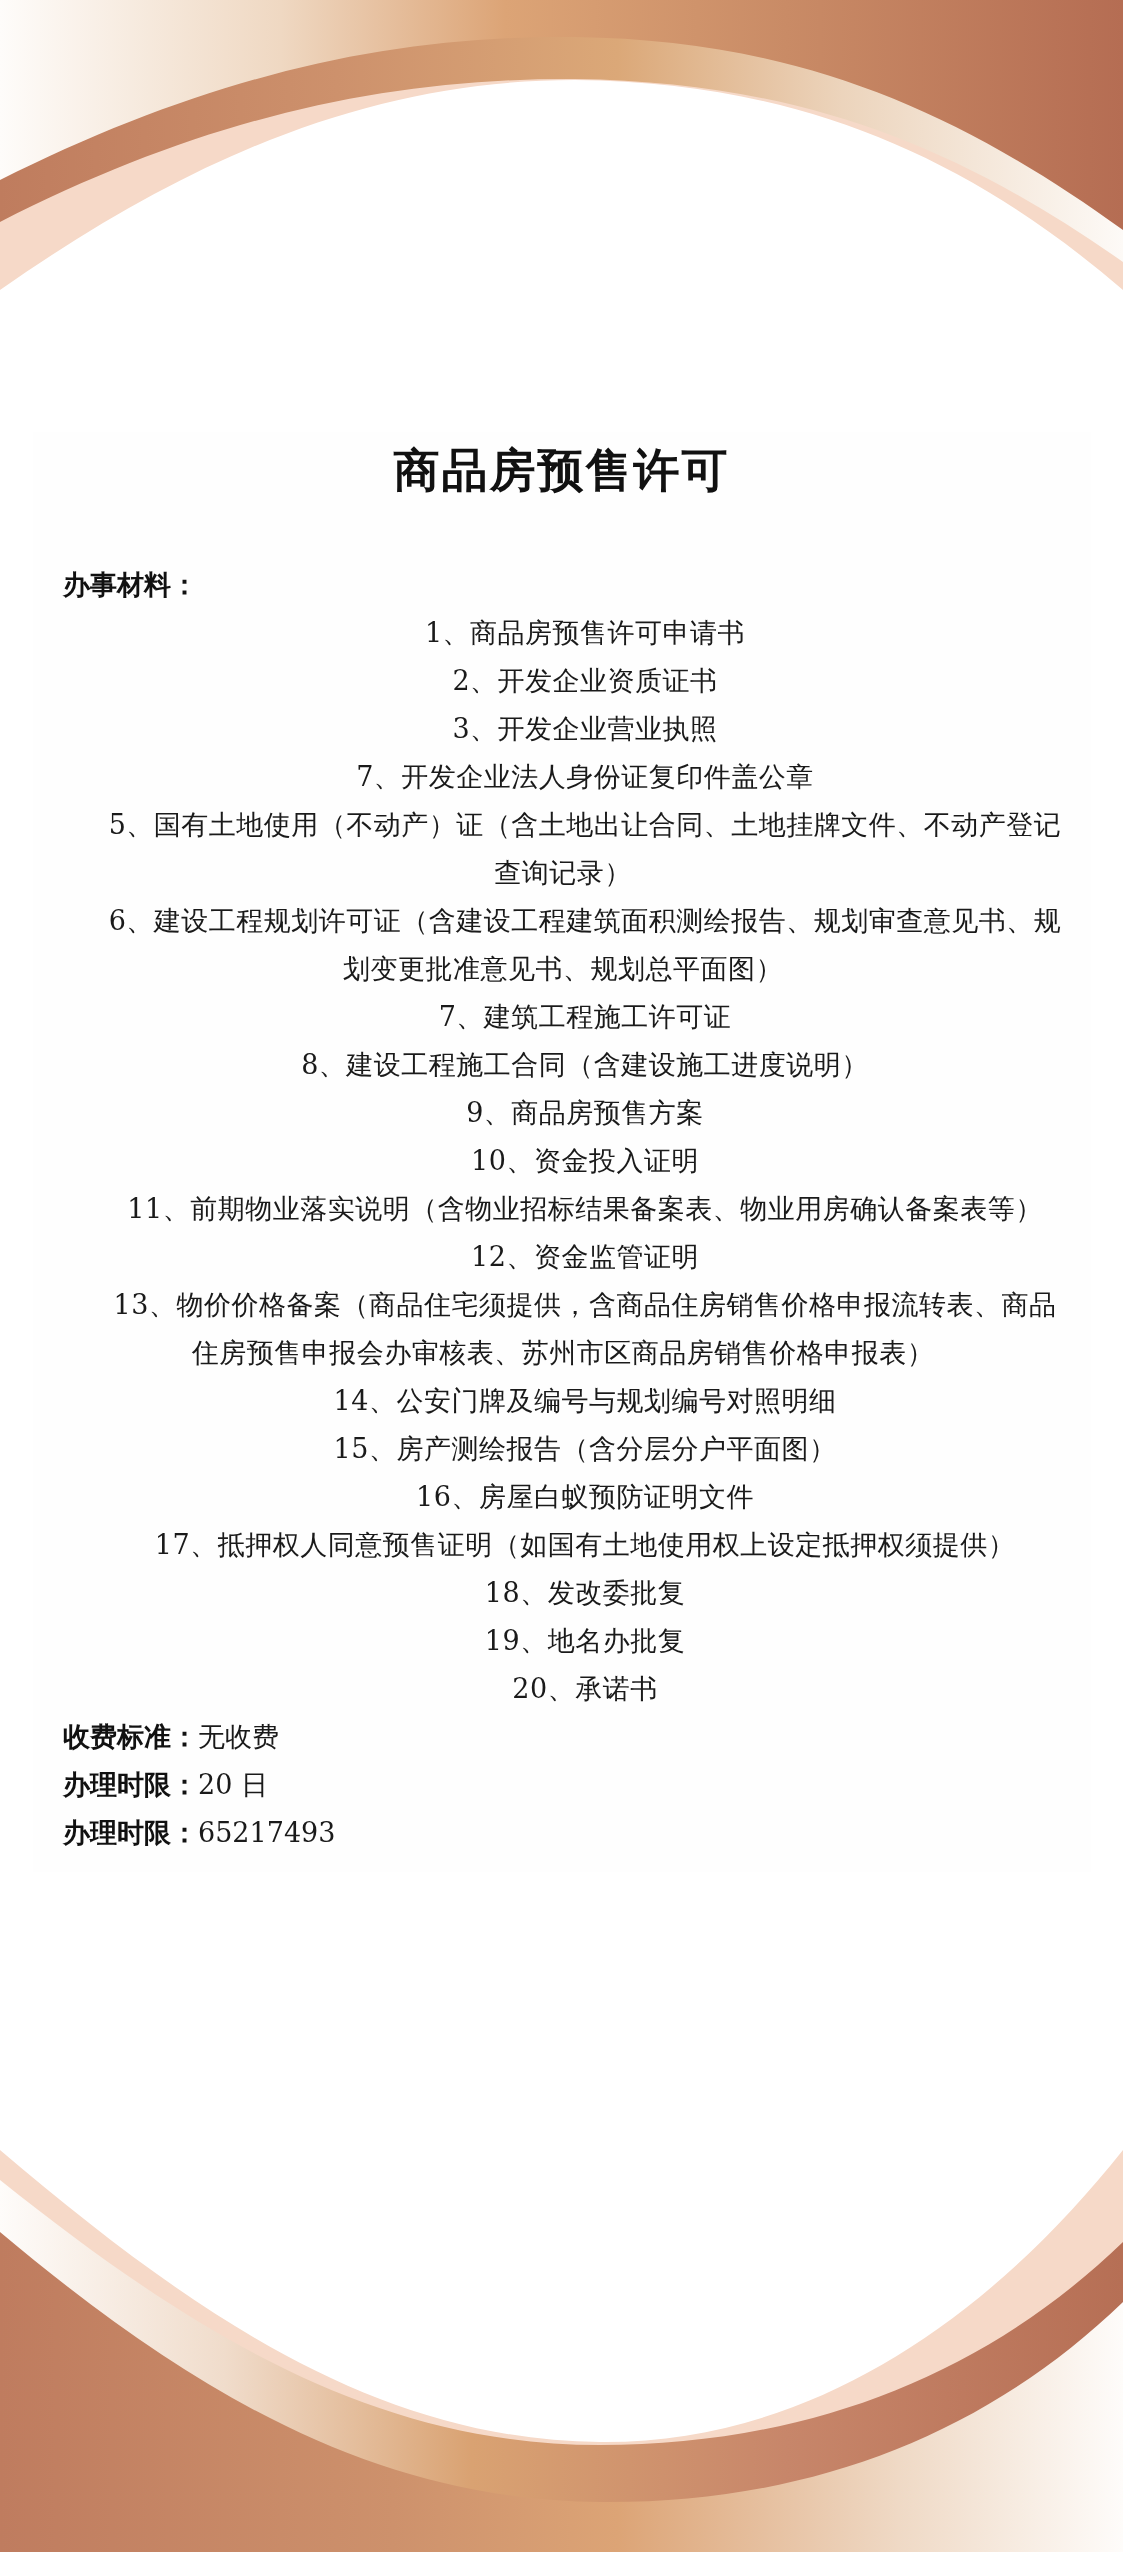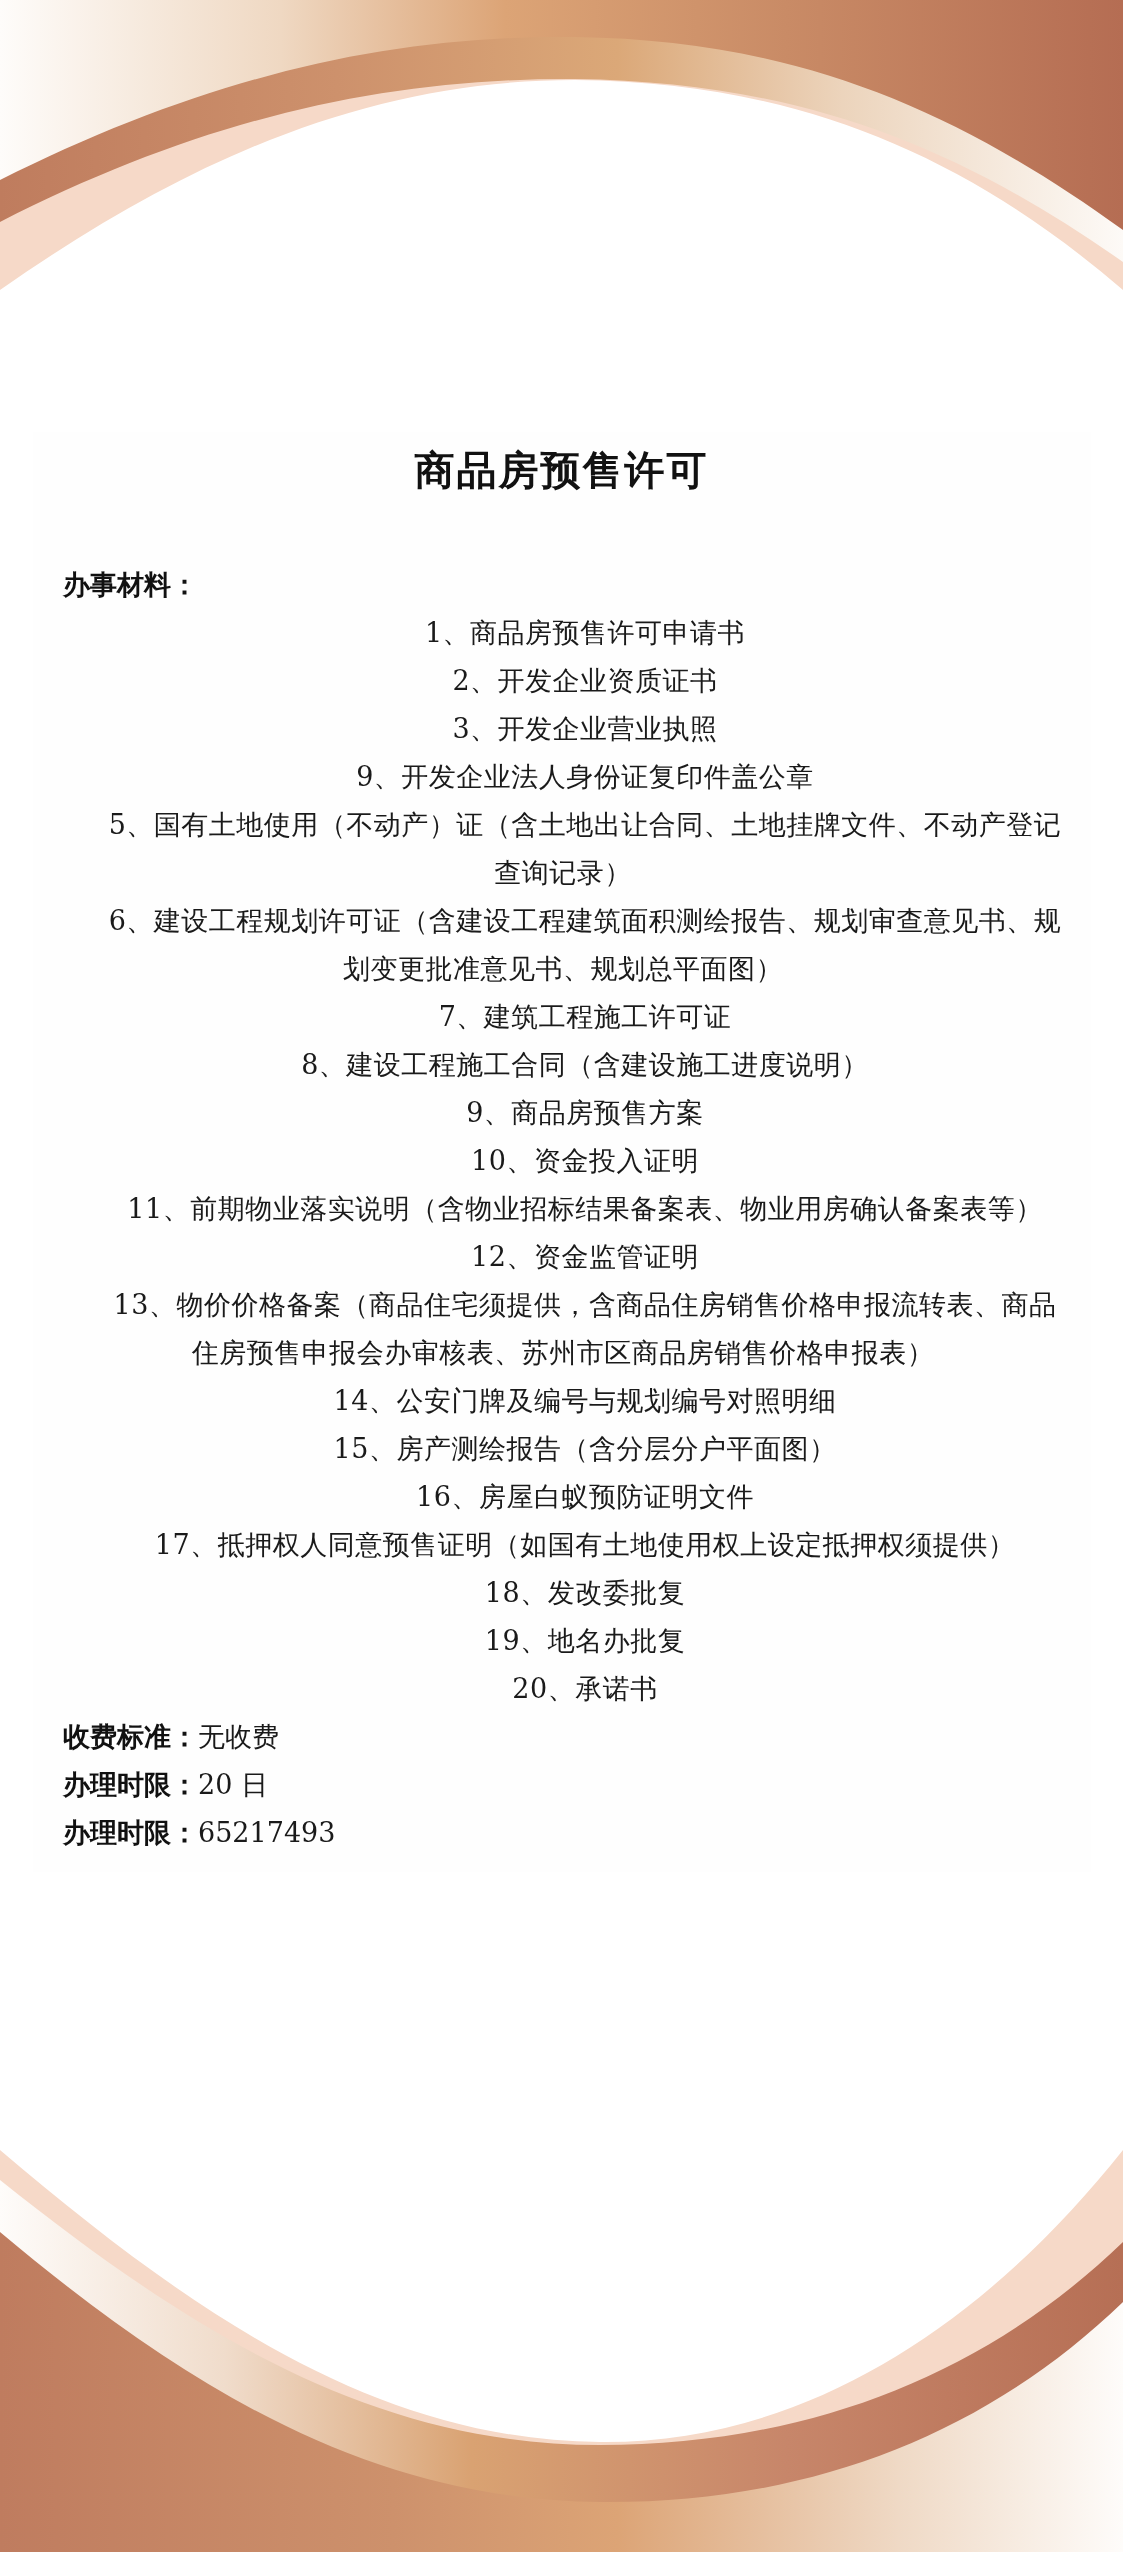--- a/index.html
+++ b/index.html
@@ -33,21 +33,21 @@
       background: #fefefe;
     }
     .title {
       position: absolute;
       left: 0;
       top: 442px;
       width: 1123px;
       text-align: center;
       font-family: "DejaVu Sans", "Liberation Sans", sans-serif;
       font-weight: bold;
-      font-size: 40px;
+      font-size: 46px;
       line-height: 56px;
       letter-spacing: 2px;
       color: #111;
     }
     .content {
       position: absolute;
       left: 63px;
       top: 561px;
       width: 1000px;
       font-size: 27px;
@@ -104,21 +104,21 @@
 <div class="panel"></div>
 
 <h1 class="title" style="margin:0;">商品房预售许可</h1>
 
 <div class="content">
   <div class="heading">办事材料：</div>
 
   <p class="item">1、商品房预售许可申请书</p>
   <p class="item">2、开发企业资质证书</p>
   <p class="item">3、开发企业营业执照</p>
-  <p class="item">9、开发企业法人身份证复印件盖公章</p>
+  <p class="item">7、开发企业法人身份证复印件盖公章</p>
   <p class="item">5、国有土地使用（不动产）证（含土地出让合同、土地挂牌文件、不动产登记查询记录）</p>
   <p class="item">6、建设工程规划许可证（含建设工程建筑面积测绘报告、规划审查意见书、规划变更批准意见书、规划总平面图）</p>
   <p class="item">7、建筑工程施工许可证</p>
   <p class="item">8、建设工程施工合同（含建设施工进度说明）</p>
   <p class="item">9、商品房预售方案</p>
   <p class="item">10、资金投入证明</p>
   <p class="item">11、前期物业落实说明（含物业招标结果备案表、物业用房确认备案表等）</p>
   <p class="item">12、资金监管证明</p>
   <p class="item">13、物价价格备案（商品住宅须提供，含商品住房销售价格申报流转表、商品住房预售申报会办审核表、苏州市区商品房销售价格申报表）</p>
   <p class="item">14、公安门牌及编号与规划编号对照明细</p>

